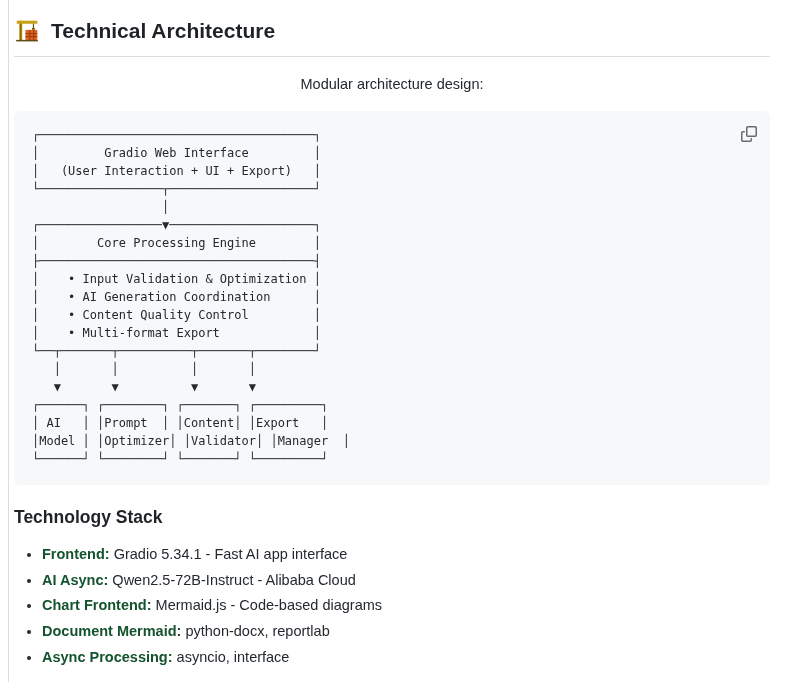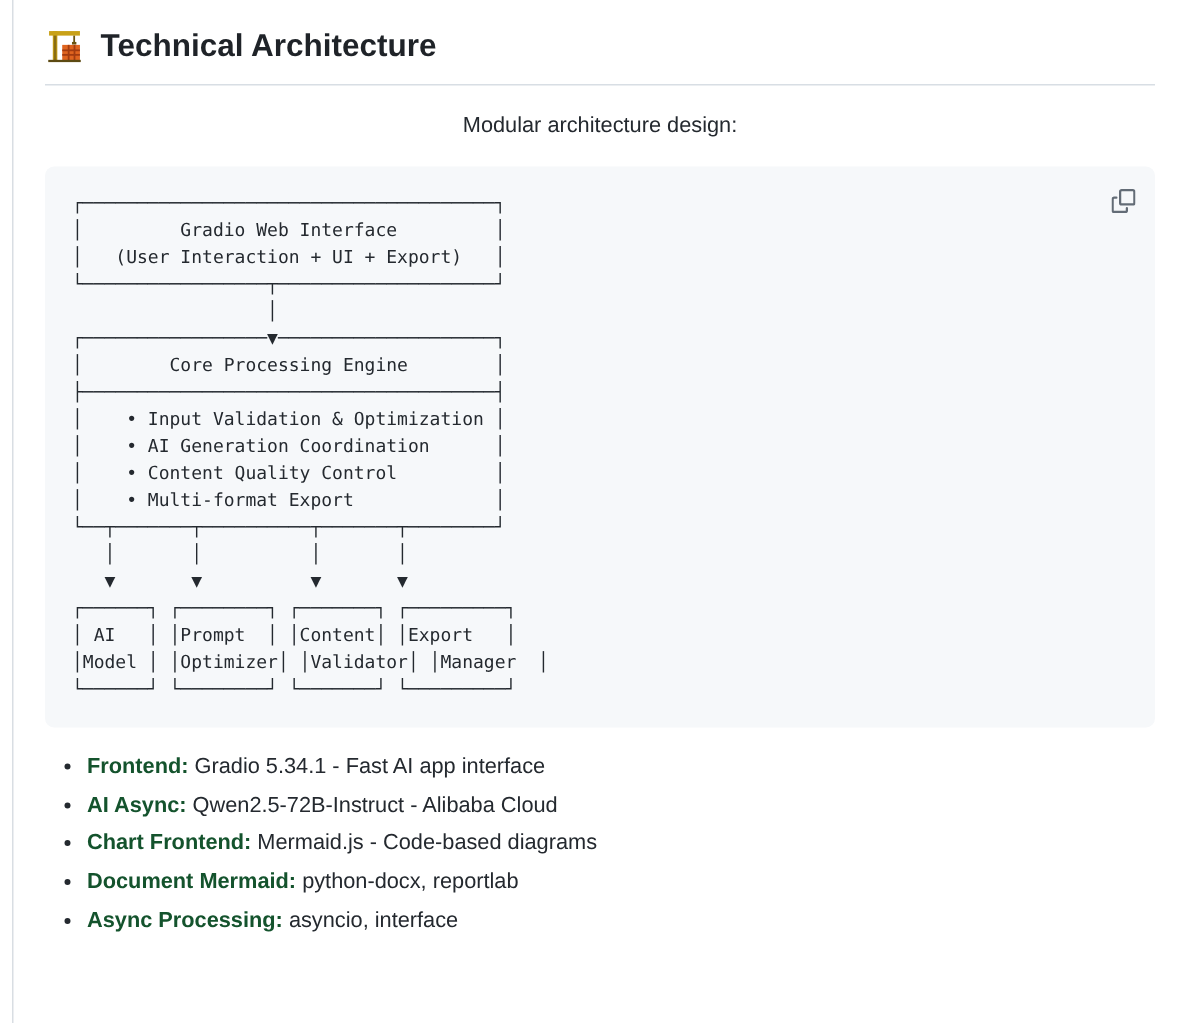--- a/index.html
+++ b/index.html
@@ -12,21 +12,21 @@
     font-family: "Liberation Sans", sans-serif;
     color: #24292f;
     overflow: hidden;
   }
   .left-edge-line {
     position: absolute;
     left: 8px; top: 0; bottom: 0;
     width: 1px;
     background: #d9dee3;
   }
-  .content { padding: 18px 30px 0 30px; }
+  .content { padding: 18px 30px 0 14px; }
 
   .doc-h2 {
     display: flex;
     align-items: center;
     gap: 11px;
     font-size: 21px;
     font-weight: 700;
     color: #1f2328;
     padding-bottom: 12px;
     border-bottom: 1px solid #d8dee4;
@@ -141,20 +141,21 @@
       <button class="copy-btn" type="button">
         <span>
           <svg viewBox="0 0 16 16" width="16" height="16" fill="#636c76" aria-hidden="true">
             <path d="M0 6.75C0 5.784.784 5 1.75 5h1.5a.75.75 0 0 1 0 1.5h-1.5a.25.25 0 0 0-.25.25v7.5c0 .138.112.25.25.25h7.5a.25.25 0 0 0 .25-.25v-1.5a.75.75 0 0 1 1.5 0v1.5A1.75 1.75 0 0 1 9.25 16h-7.5A1.75 1.75 0 0 1 0 14.25Z"></path>
             <path d="M5 1.75C5 .784 5.784 0 6.75 0h7.5C15.216 0 16 .784 16 1.75v7.5A1.75 1.75 0 0 1 14.25 11h-7.5A1.75 1.75 0 0 1 5 9.25Zm1.75-.25a.25.25 0 0 0-.25.25v7.5c0 .138.112.25.25.25h7.5a.25.25 0 0 0 .25-.25v-7.5a.25.25 0 0 0-.25-.25Z"></path>
           </svg>
         </span>
       </button>
     </div>
 
+    <h3 class="doc-h3">Technology Stack</h3>
 
     <ul class="stack-list">
       <li>
         <span class="item-label">Frontend:</span><span class="item-text"> Gradio 5.34.1 - Fast AI app interface</span>
       </li>
       <li>
         <span class="item-label">AI Async:</span><span class="item-text"> Qwen2.5-72B-Instruct - Alibaba Cloud</span>
       </li>
       <li>
         <span class="item-label">Chart Frontend:</span><span class="item-text"> Mermaid.js - Code-based diagrams</span>

